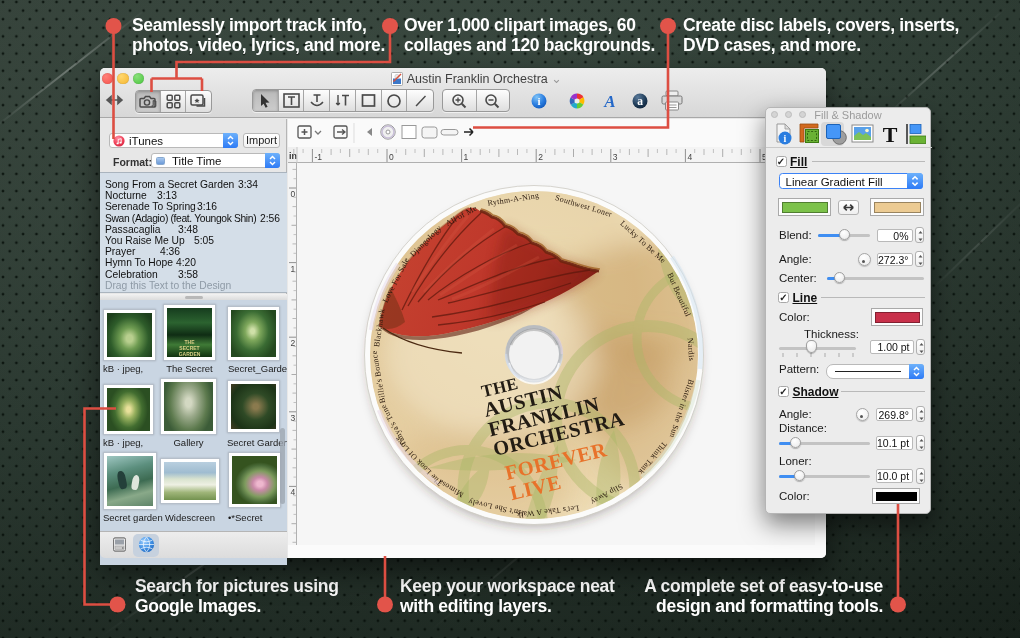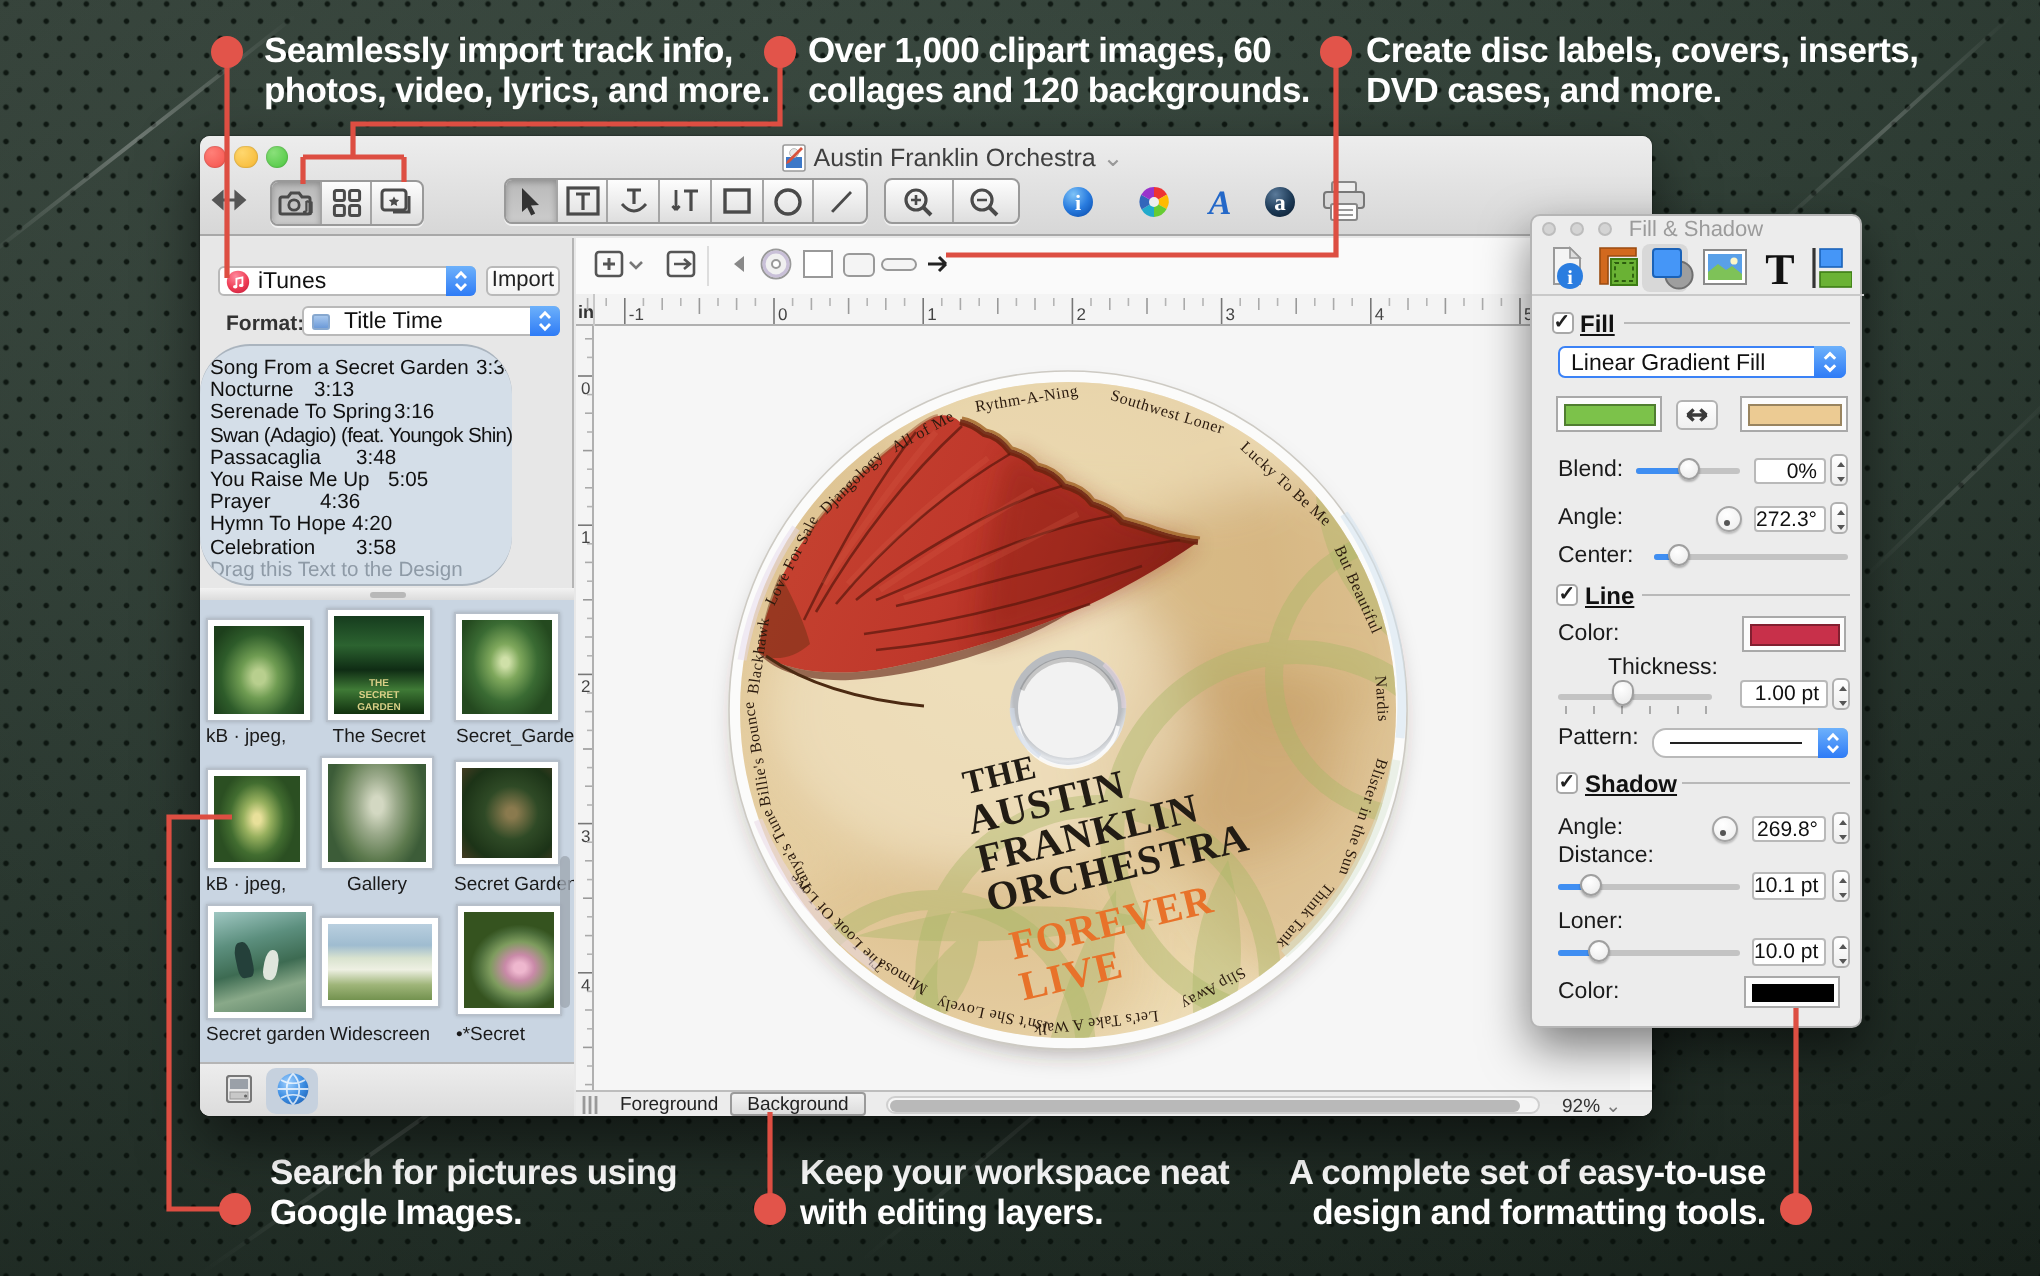--- a/index.html
+++ b/index.html
@@ -249,38 +249,38 @@
     <div style="position:absolute;left:51px;top:34px;width:129px;height:15px;background:#fff;border:1px solid #b9b9b9;border-radius:3px;">
       <span style="position:absolute;left:4px;top:2.5px;width:9px;height:8px;background:linear-gradient(#a8c8ee,#6c9ad8);border:1px solid #87a8cf;border-radius:1.5px;"></span>
       <span style="position:absolute;left:20px;top:1px;font-size:11.5px;color:#111;">Title Time</span>
       <div style="position:absolute;right:-1px;top:-1px;width:15px;height:15px;background:linear-gradient(#6db1fb,#2e7bf6);border-radius:0 3px 3px 0;">
         <svg width="15" height="15" viewBox="0 0 15 15">
             <path d="M5 6 L7.5 3.4 L10 6 M5 9 L7.5 11.6 L10 9" stroke="#fff" stroke-width="1.4" fill="none"></path>
           </svg>
       </div>
     </div>
 
-    <div style="position:absolute;left:0;top:53px;width:156px;height:120.5px;background:#d4dee8;border-top:1px solid #aab4be;border-bottom:1px solid #aab4be;font-size:10.3px;color:#101010;line-height:11.2px;padding:6px 0 16px 5px;white-space:nowrap;overflow:hidden;border-radius:25px;">
+    <div style="position:absolute;left:0;top:53px;width:187px;height:120.5px;background:#d4dee8;border-top:1px solid #aab4be;border-bottom:1px solid #aab4be;font-size:10.3px;color:#101010;line-height:11.2px;padding:6px 0 16px 5px;white-space:nowrap;overflow:hidden;">
 <div style="position:relative;">Song From a Secret Garden<span style="position:absolute;left:133px;top:0;">3:34</span></div>
         <div style="position:relative;">Nocturne<span style="position:absolute;left:52px;top:0;">3:13</span></div>
         <div style="position:relative;">Serenade To Spring<span style="position:absolute;left:92px;top:0;">3:16</span></div>
         <div style="position:relative;"><span style="letter-spacing:-0.35px;">Swan (Adagio) (feat. Youngok Shin)</span><span style="position:absolute;left:155px;top:0;background:#d4dee8;">2:56</span></div>
         <div style="position:relative;">Passacaglia<span style="position:absolute;left:73px;top:0;">3:48</span></div>
         <div style="position:relative;">You Raise Me Up<span style="position:absolute;left:89px;top:0;">5:05</span></div>
         <div style="position:relative;">Prayer<span style="position:absolute;left:55px;top:0;">4:36</span></div>
         <div style="position:relative;">Hymn To Hope<span style="position:absolute;left:71px;top:0;">4:20</span></div>
         <div style="position:relative;">Celebration<span style="position:absolute;left:73px;top:0;">3:58</span></div>
         <div style="color:#8e9aa6;">Drag this Text to the Design</div>
     </div>
 
     <div style="position:absolute;left:0;top:174.5px;width:187px;height:6.5px;background:linear-gradient(#f2f2f2,#dcdcdc);">
         <div style="position:absolute;left:50%;top:2px;width:18px;height:3px;margin-left:-9px;border-radius:2px;background:#b8b8b8;"></div>
       </div>
 
-    <div id="thumbs" style="position:absolute;left:0;top:181px;width:187px;height:231px;background:#c9d5e2;overflow:hidden;">
+    <div id="thumbs" style="position:absolute;left:0;top:181px;width:187px;height:265px;background:#c9d5e2;overflow:hidden;">
 
       <div class="card" style="left:3px;top:9px;width:53px;height:52px;">
           <div class="ph" style="background:radial-gradient(60% 70% at 50% 58%, #b8cf8e 12%, #6f9c52 35%, #2e5c2a 70%, #1d3f1c 100%);"></div>
         </div>
       <div class="card" style="left:63px;top:4px;width:53px;height:57px;">
           <div class="ph" style="background:linear-gradient(#163c1e 0%, #2c6330 30%, #0f2c14 55%, #3f7a36 75%, #11310f 100%);"></div>
           <div style="position:absolute;left:0;right:0;top:34px;text-align:center;font-size:5px;color:#d8cf86;font-weight:bold;line-height:6px;">THE<br>SECRET<br>GARDEN</div>
         </div>
       <div class="card" style="left:127px;top:6px;width:53px;height:55px;">
           <div class="ph" style="background:radial-gradient(55% 65% at 48% 45%, #cfe0a8 8%, #7fa85c 30%, #3a6b33 65%, #24491f 100%);"></div>
@@ -631,30 +631,20 @@
   <path d="M 371 330 A 167 167 0 0 1 398 264" stroke="#e6d9ec" opacity="0.5"></path>
 </g>
 <circle cx="534" cy="354" r="29" fill="url(#ringg)"></circle>
 <circle cx="534" cy="354" r="25" fill="#f2f2f2"></circle>
 <path d="M 511 345 A 25 25 0 0 1 557 345" stroke="rgba(100,100,100,0.45)" stroke-width="2.5" fill="none" opacity="0.7"></path>
 <path d="M 509 363 A 25.5 25.5 0 0 0 559 363" stroke="rgba(255,255,255,0.8)" stroke-width="2" fill="none"></path>
 <path d="M 506 354 a 28 28 0 0 0 14 24" stroke="#cfd8e8" stroke-width="2.5" fill="none" opacity="0.6"></path>
 <path d="M 562 354 a 28 28 0 0 0 -10 -22" stroke="#e4d4e0" stroke-width="2.5" fill="none" opacity="0.6"></path>
 </svg>
 
-    <div style="position:absolute;left:0;top:426px;width:538px;height:13px;background:#ececec;border-top:1px solid #bdbdbd;border-radius:0 0 5px 0;">
-      <svg style="position:absolute;left:3px;top:2px;" width="12" height="9" viewBox="0 0 12 9">
-          <path d="M1 0 V9 M4 0 V9 M7 0 V9" stroke="#999" stroke-width="1.4"></path>
-        </svg>
-      <span style="position:absolute;left:22px;top:0.5px;font-size:9.5px;color:#222;">Foreground</span>
-      <div style="position:absolute;left:77px;top:0px;width:68px;height:12px;background:linear-gradient(#f2f2f2,#dcdcdc);border:1px solid #9a9a9a;border-radius:2px;font-size:9.5px;color:#222;text-align:center;line-height:11px;">Background</div>
-      <div style="position:absolute;left:155px;top:2px;width:327px;height:9px;background:#f5f5f5;border:1px solid #cfcfcf;border-radius:5px;"></div>
-      <div style="position:absolute;left:157px;top:3.5px;width:315px;height:6px;background:#b9b9b9;border-radius:3px;"></div>
-      <span style="position:absolute;left:493px;top:1px;font-size:9.5px;color:#333;">92% <span style="color:#777;">⌄</span></span>
-    </div>
   </div>
 </div>
 
 <div class="tl" style="left:101.5px; background:radial-gradient(circle at 35% 30%, #ff8078, #f4504a); box-shadow:inset 0 0 1px rgba(0,0,0,.3);"></div>
 <div class="tl" style="left:117px; background:radial-gradient(circle at 35% 30%, #ffd76e, #f5b52e); box-shadow:inset 0 0 1px rgba(0,0,0,.3);"></div>
 <div class="tl" style="left:132.5px; background:radial-gradient(circle at 35% 30%, #8ae07a, #48c53c); box-shadow:inset 0 0 1px rgba(0,0,0,.3);"></div>
 <div id="title"><svg width="14" height="14" viewBox="0 0 14 14" style="vertical-align:-3px;">
       <rect x="1.5" y="0.5" width="11" height="13" rx="1" fill="#fff" stroke="#9a9a9a" stroke-width="0.8"></rect>
       <rect x="3" y="6.5" width="8" height="5.5" fill="#3c78c8"></rect>
       <circle cx="7" cy="4.5" r="2.2" fill="#e8e8e8" stroke="#bbb" stroke-width="0.5"></circle>

